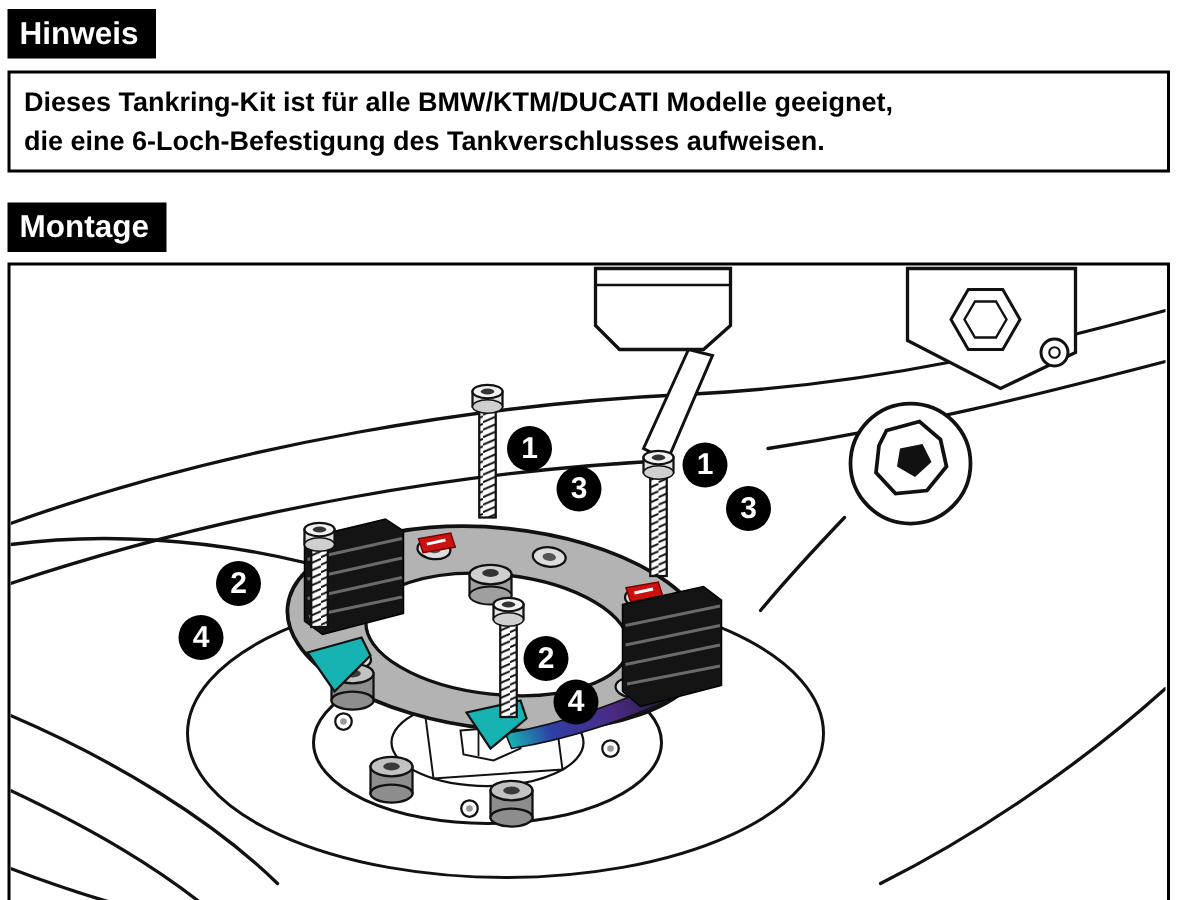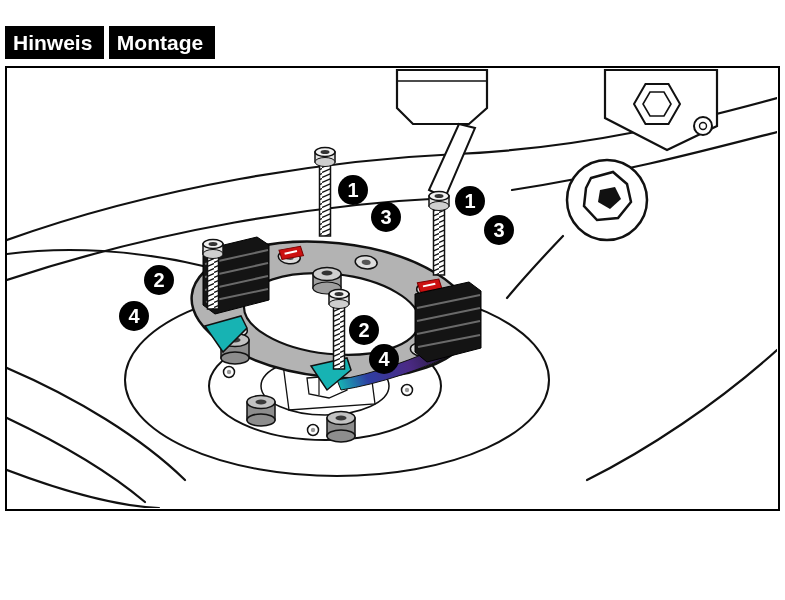--- a/index.html
+++ b/index.html
@@ -47,20 +47,24 @@
   .spacer-fill{fill:var(--spacer-black);}
   .mt8{margin-top:20px;}
 </style>
 </head>
 <body>
 
 <div class="page">
 
   <div class="black-label">Hinweis</div>
 
+  <div class="note-box">
+    <div>Dieses Tankring-Kit ist für alle BMW/KTM/DUCATI Modelle geeignet,</div>
+    <div>die eine 6-Loch-Befestigung des Tankverschlusses aufweisen.</div>
+  </div>
 
   <div class="black-label mt8">Montage</div>
 
   <div class="diagram-box">
     <svg width="770" height="440" viewBox="0 0 770 440">
       <defs>
         <pattern id="thr" width="9" height="5" patternUnits="userSpaceOnUse">
           <rect width="9" height="5" fill="#fff"></rect>
           <line x1="0" y1="4.5" x2="9" y2="0.5" stroke="#111" stroke-width="1.3"></line>
         </pattern>

